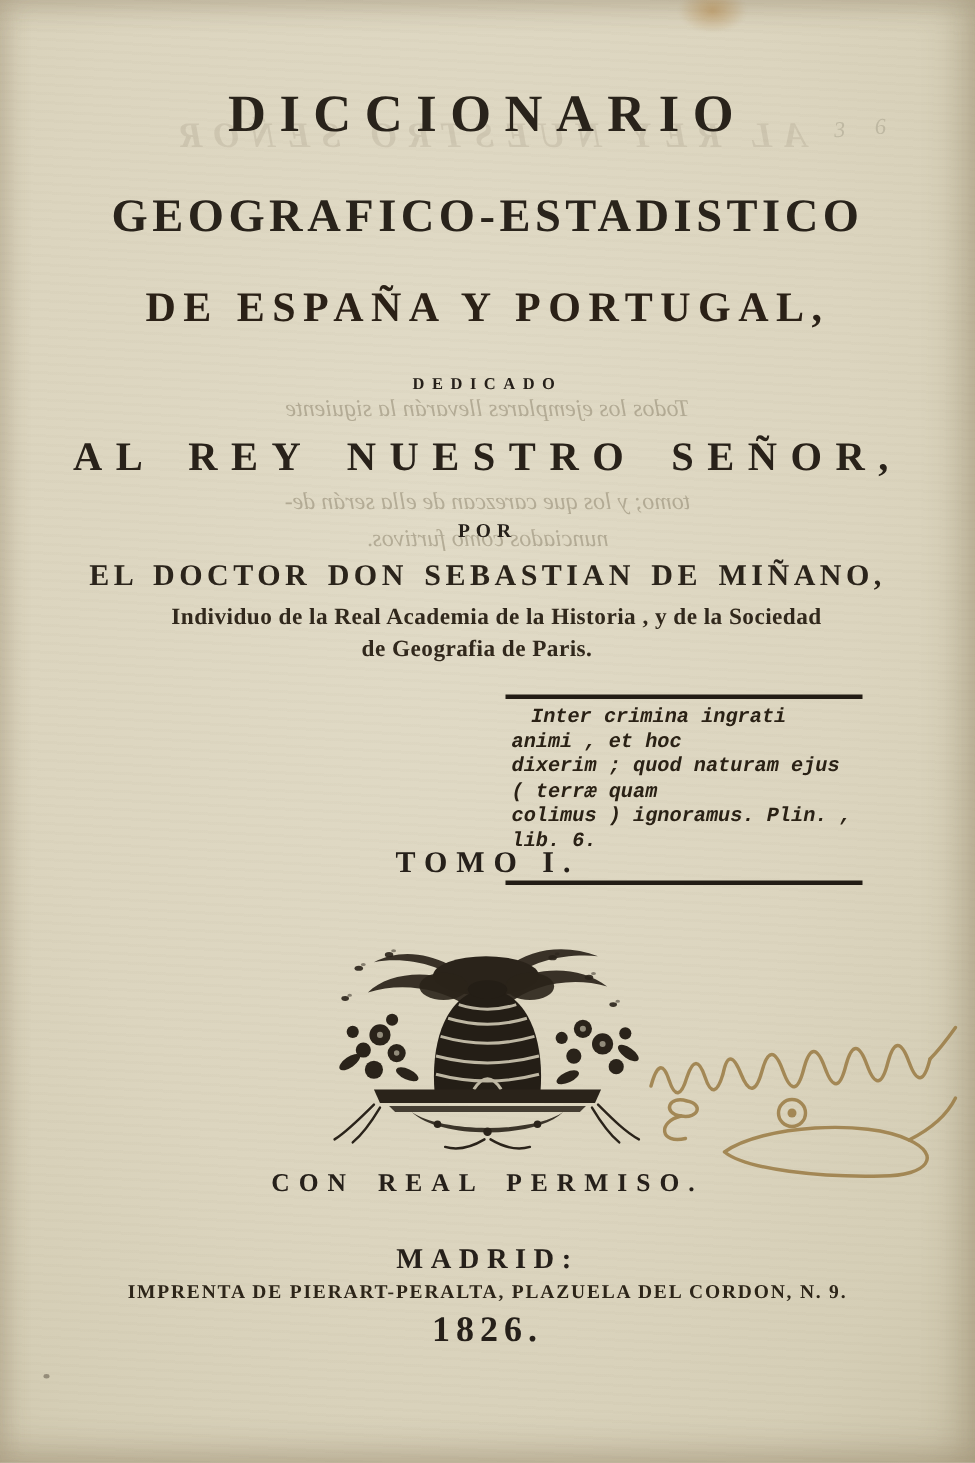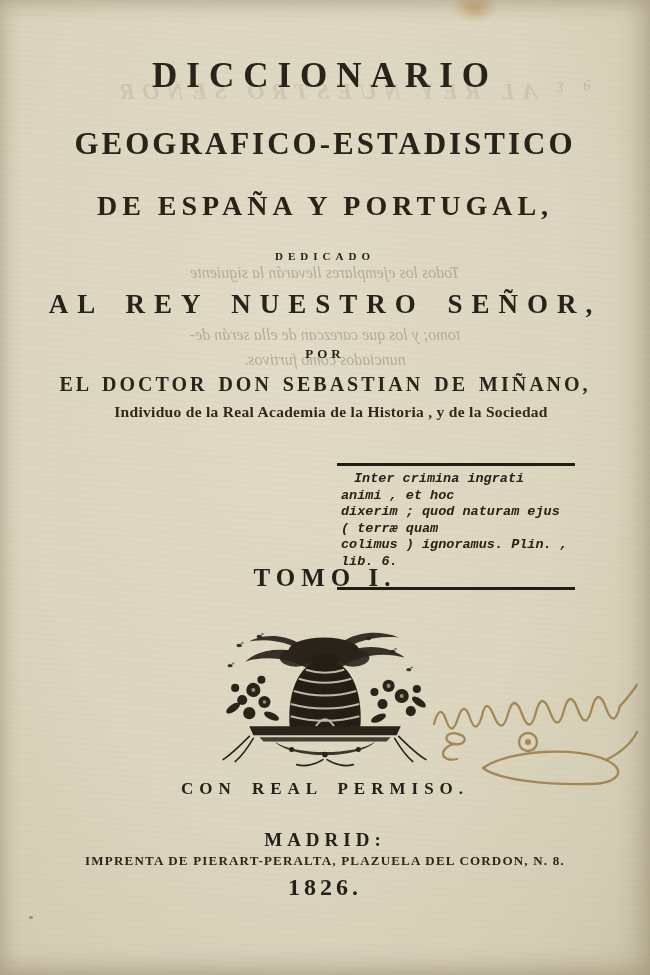--- a/index.html
+++ b/index.html
@@ -34,21 +34,21 @@
   }
   .authortitles .indent{text-indent:26px;}
   .epigraph{
     position:absolute;left:337px;top:463px;width:230px;
     border-top:3px solid #221c15;border-bottom:3px solid #221c15;
     padding:5px 4px 17px 4px;
     font-style:italic;font-weight:bold;font-size:13.5px;line-height:16.5px;
     text-align:left;color:#2a2115;font-family:Liberation Mono, monospace;
   }
   .epigraph .indent{text-indent:13px;}
-  .tomo{top:564px;font-size:25px;font-weight:bold;letter-spacing:6px;}
+  .tomo{top:564px;font-size:20px;font-weight:bold;letter-spacing:6px;}
   .permiso{top:779px;font-size:17px;font-weight:bold;letter-spacing:6px;word-spacing:5px;}
   .madrid{top:829px;font-size:19px;font-weight:bold;letter-spacing:5px;}
   .printer{top:853px;font-size:13px;font-weight:bold;letter-spacing:1.2px;color:#2d2519;}
   .year{top:874px;font-size:24px;font-weight:bold;letter-spacing:4px;}
   
   .bleed{
     transform:scaleX(-1);
     font-style:italic;color:rgba(108,98,74,.38);
     pointer-events:none;
   }
@@ -89,20 +89,21 @@
   <div class="abs title2">GEOGRAFICO-ESTADISTICO</div>
   <div class="abs title3">DE ESPAÑA Y PORTUGAL,</div>
 
   <div class="abs dedicado">DEDICADO</div>
   <div class="abs alrey">AL REY NUESTRO SEÑOR,</div>
   <div class="abs por">POR</div>
 
   <div class="abs author">EL DOCTOR DON SEBASTIAN DE MIÑANO,</div>
   <div class="authortitles">
     <div class="indent">Individuo de la Real Academia de la Historia , y de la Sociedad</div>
+    <div>de Geografia de Paris.</div>
   </div>
 
   <div class="epigraph">
     <div class="indent">Inter crimina ingrati animi , et hoc</div>
     <div>dixerim ; quod naturam ejus ( terræ quam</div>
     <div>colimus ) ignoramus. Plin. , lib. 6.</div>
   </div>
 
   <div class="abs tomo">TOMO I.</div>
 
@@ -195,16 +196,16 @@
       <path d="M26,72 C10,76 12,91 29,87"></path>
       <circle cx="100" cy="70" r="9"></circle>
       <circle cx="100" cy="70" r="3" fill="#9a7b44" stroke="none"></circle>
       <path d="M55,96 C80,78 150,74 178,88 C200,98 191,112 160,112 C120,113 70,108 55,96"></path>
       <path d="M178,88 C194,80 204,70 209,60"></path>
     </g>
   </svg>
 
   <div class="abs permiso">CON REAL PERMISO.</div>
   <div class="abs madrid">MADRID:</div>
-  <div class="abs printer">IMPRENTA DE PIERART-PERALTA, PLAZUELA DEL CORDON, N. 8.</div>
+  <div class="abs printer">IMPRENTA DE PIERART-PERALTA, PLAZUELA DEL CORDON, N. 9.</div>
   <div class="abs year">1826.</div>
 
 </div>
 
 </body></html>

